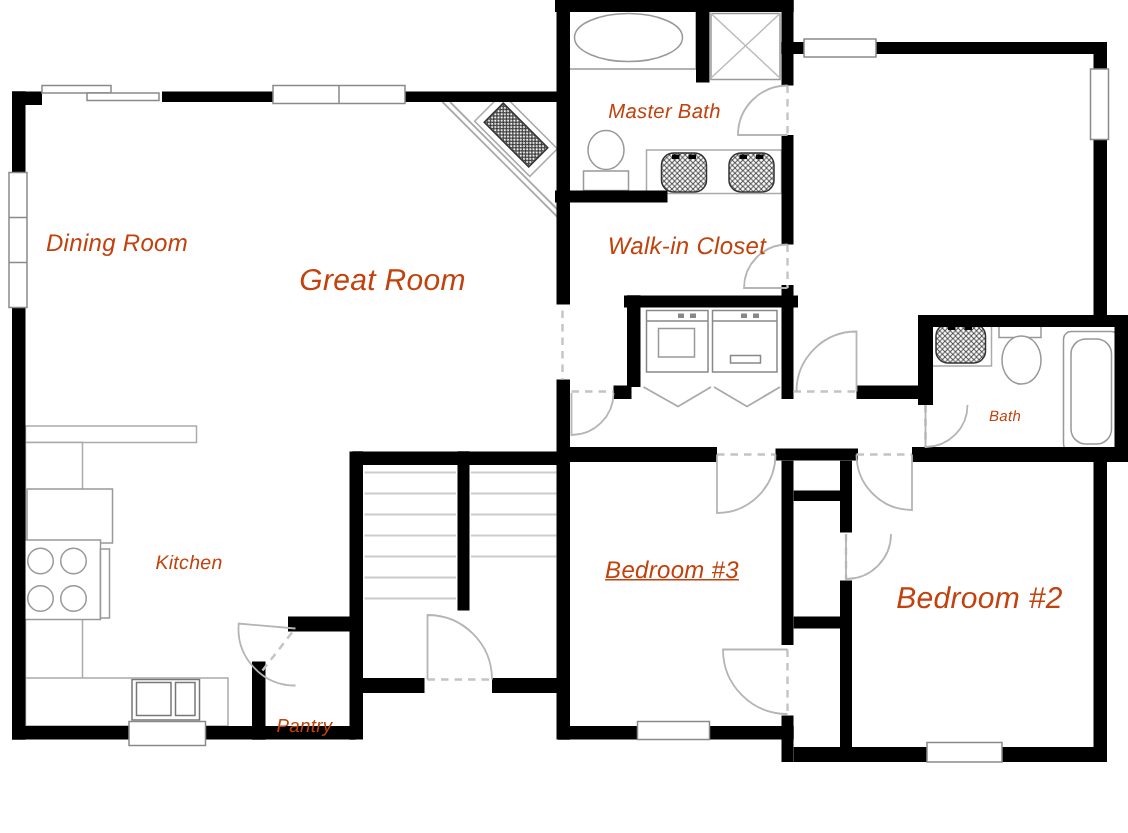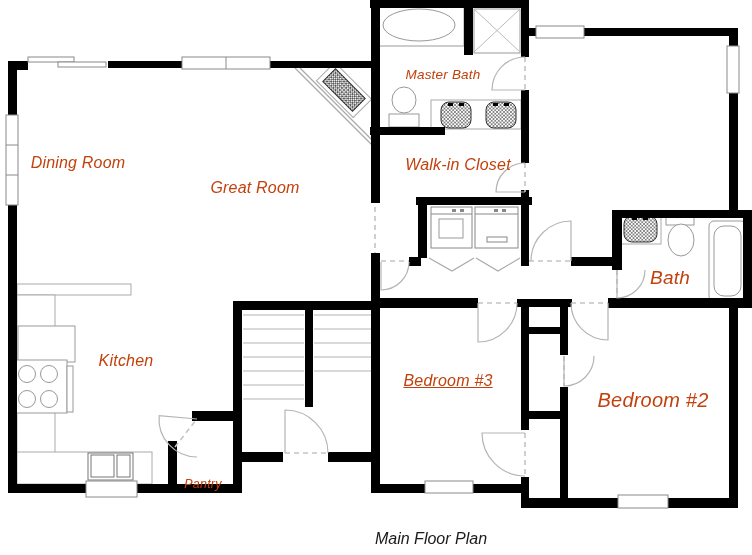--- a/index.html
+++ b/index.html
@@ -218,23 +218,22 @@
         <path d="M 409 262 A 28 28 0 0 1 381 290 L 381 262" stroke="#b5b5b5" fill="none" stroke-width="1.2"></path>
         <path d="M 197 457 A 38 38 0 0 1 159.14460147251367 415.688081775589 L 197 419" stroke="#b5b5b5" fill="none" stroke-width="1.2"></path>
       </g>
       <g>
         <polyline points="429,258 452,271 474,258" stroke="#aaa" fill="none" stroke-width="1.2"></polyline>
         <polyline points="476,258 498,271 520,258" stroke="#aaa" fill="none" stroke-width="1.2"></polyline>
       </g>
     </svg>
 
   <div class="room-label" style="left: 78px; top: 163px; font-size: 16px;">Dining Room</div>
-  <div class="room-label" style="left: 255px; top: 188px; font-size: 16px; text-align: center;">Great Room</div>
+  <div class="room-label" style="left: 255px; top: 188px; font-size: 20px; text-align: center;">Great Room</div>
   <div class="room-label" style="left: 443px; top: 74px; font-size: 13.5px;">Master Bath</div>
   <div class="room-label" style="left: 439px; top: 165px; font-size: 16px; margin-left: 19px;">Walk-in Closet</div>
-  <div class="room-label" style="left: 670px; top: 278px; font-size: 19px;">Bath</div>
-  <div class="room-label" style="left: 126px; top: 361px; font-size: 16px;">Kitchen</div>
+  <div class="room-label" style="left: 670px; top: 278px; font-size: 10px;">Bath</div>
+  <div class="room-label" style="left: 126px; top: 375px; font-size: 13px;">Kitchen</div>
   <div class="room-label" style="left: 203px; top: 484px; font-size: 12.5px;">Pantry</div>
   <div class="room-label" style="left: 448px; top: 381px; font-size: 16px; text-decoration: underline;">Bedroom #3</div>
   <div class="room-label" style="left: 653px; top: 400px; font-size: 20px;">Bedroom #2</div>
 
-  <div class="caption" id="caption" style="left: 431px; top: 539px;">Main Floor Plan</div>
 </div>
 
 </body></html>

